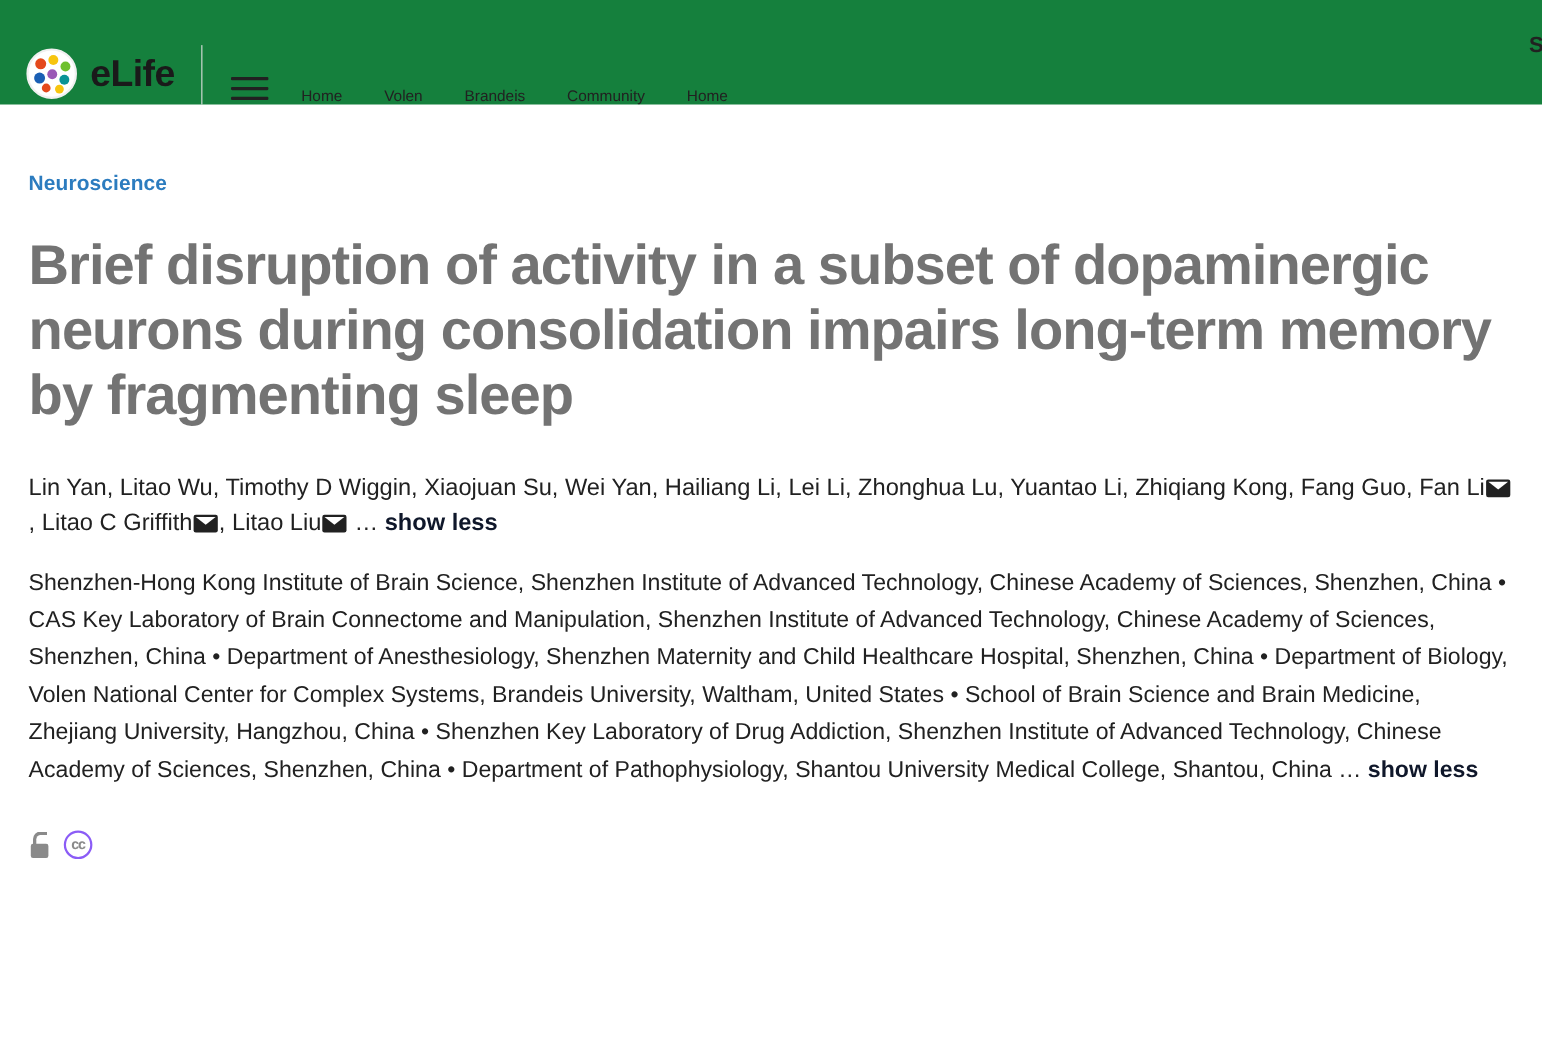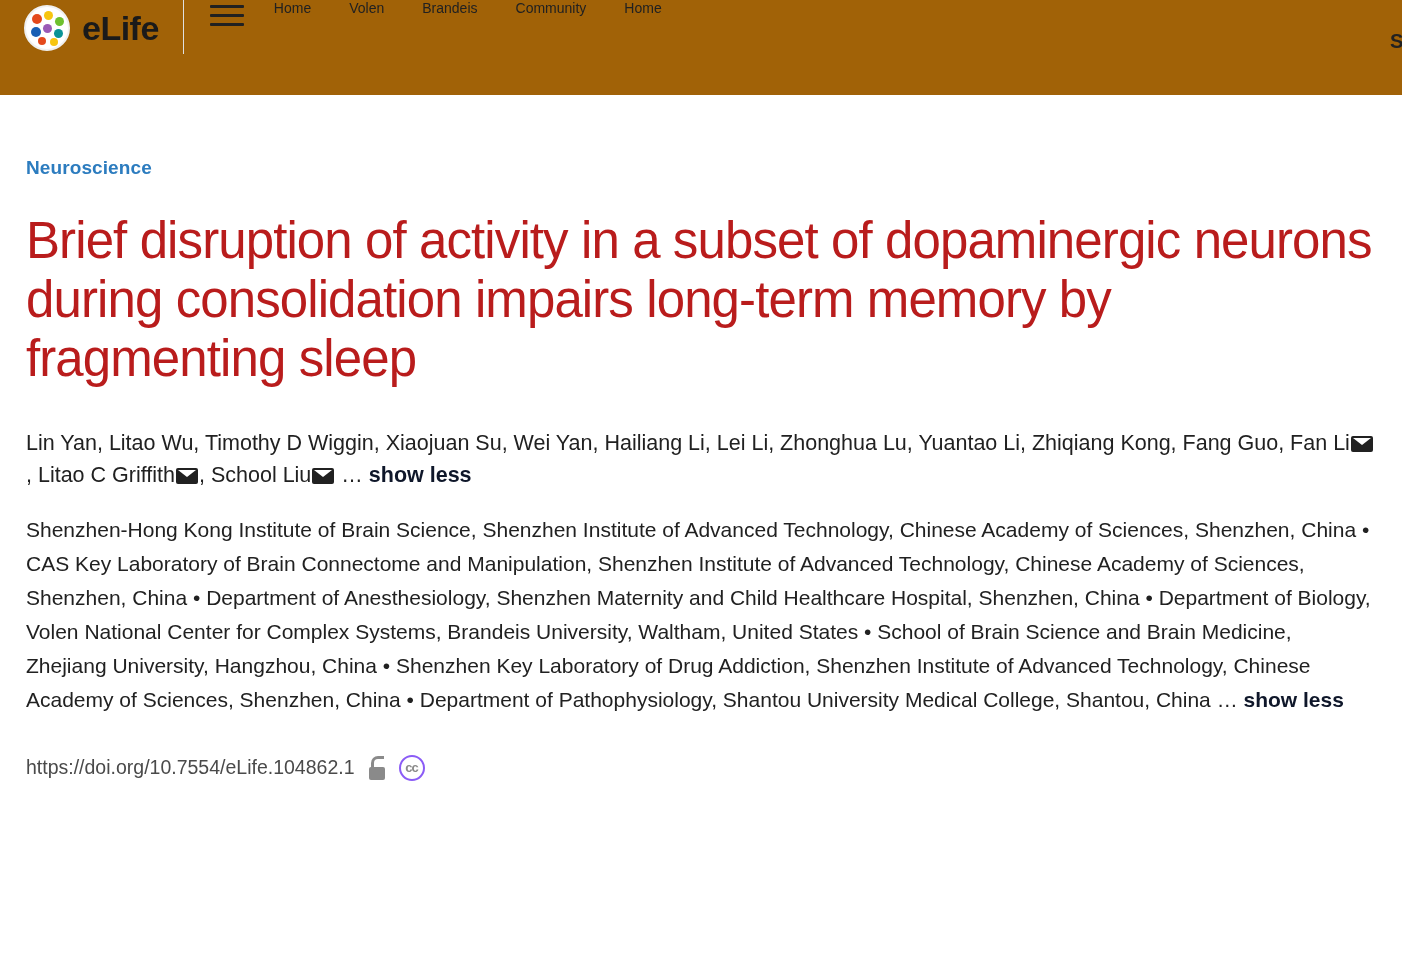--- a/index.html
+++ b/index.html
@@ -12,23 +12,23 @@
     font-family: "Liberation Sans", sans-serif;
     color: #212121;
     overflow: hidden;
   }
 
   
   .site-header {
     position: relative;
     height: 95px;
     display: flex;
-    align-items: flex-start;
+    align-items: flex-end;
     padding: 0 24px;
-    background: #a16207;
+    background: #15803d;
   }
   .brand {
     display: flex;
     align-items: center;
     gap: 12px;
     padding-right: 24px;
     height: 56px;
   }
   .brand-mark {
     width: 46px;
@@ -110,23 +110,23 @@
     font-weight: 700;
     color: #2c7cbf;
     letter-spacing: 0.1px;
     margin-bottom: 32px;
     display: inline-block;
     text-decoration: none;
   }
   .title {
     font-size: 51px;
     line-height: 1.16;
-    font-weight: 400;
+    font-weight: 700;
     letter-spacing: -0.9px;
-    color: #b91c1c;
+    color: #737373;
     margin: 0 0 40px 0;
     max-width: 1380px;
   }
   .authors {
     font-size: 21.5px;
     line-height: 1.45;
     color: #212121;
     margin-bottom: 22px;
     max-width: 1355px;
   }
@@ -245,32 +245,31 @@
   </nav>
   <div class="header-right">S</div>
 </div>
 
 <div class="article">
   <a class="subject" href="#">Neuroscience</a>
 
   <h1 class="title">Brief disruption of activity in a subset of dopaminergic neurons during consolidation impairs long-term memory by fragmenting sleep</h1>
 
   <div class="authors">
-    <span>Lin Yan, Litao Wu, Timothy D Wiggin, Xiaojuan Su, Wei Yan, Hailiang Li, Lei Li, Zhonghua Lu, Yuantao Li, Zhiqiang Kong, Fang Guo, Fan Li</span><span class="env-icon"></span><span>, Litao C Griffith</span><span class="env-icon"></span><span>, School Liu</span><span class="env-icon"></span>
+    <span>Lin Yan, Litao Wu, Timothy D Wiggin, Xiaojuan Su, Wei Yan, Hailiang Li, Lei Li, Zhonghua Lu, Yuantao Li, Zhiqiang Kong, Fang Guo, Fan Li</span><span class="env-icon"></span><span>, Litao C Griffith</span><span class="env-icon"></span><span>, Litao Liu</span><span class="env-icon"></span>
     <span>…</span>
     <a class="show-toggle" href="#">show less</a>
   </div>
 
   <div class="affiliations">
     <span>Shenzhen-Hong Kong Institute of Brain Science, Shenzhen Institute of Advanced Technology, Chinese Academy of Sciences, Shenzhen, China • CAS Key Laboratory of Brain Connectome and Manipulation, Shenzhen Institute of Advanced Technology, Chinese Academy of Sciences, Shenzhen, China • Department of Anesthesiology, Shenzhen Maternity and Child Healthcare Hospital, Shenzhen, China • Department of Biology, Volen National Center for Complex Systems, Brandeis University, Waltham, United States • School of Brain Science and Brain Medicine, Zhejiang University, Hangzhou, China • Shenzhen Key Laboratory of Drug Addiction, Shenzhen Institute of Advanced Technology, Chinese Academy of Sciences, Shenzhen, China • Department of Pathophysiology, Shantou University Medical College, Shantou, China</span>
     <span>…</span>
     <a class="show-toggle" href="#">show less</a>
   </div>
 
   <div class="doi-row">
-    <a class="doi-link" href="#">https://doi.org/10.7554/eLife.104862.1</a>
     <span class="oa-icon">
       <span class="shackle"></span>
         <span class="body"></span>
     </span>
     <span class="cc-icon">cc</span>
   </div>
 </div>
 
 </body></html>

